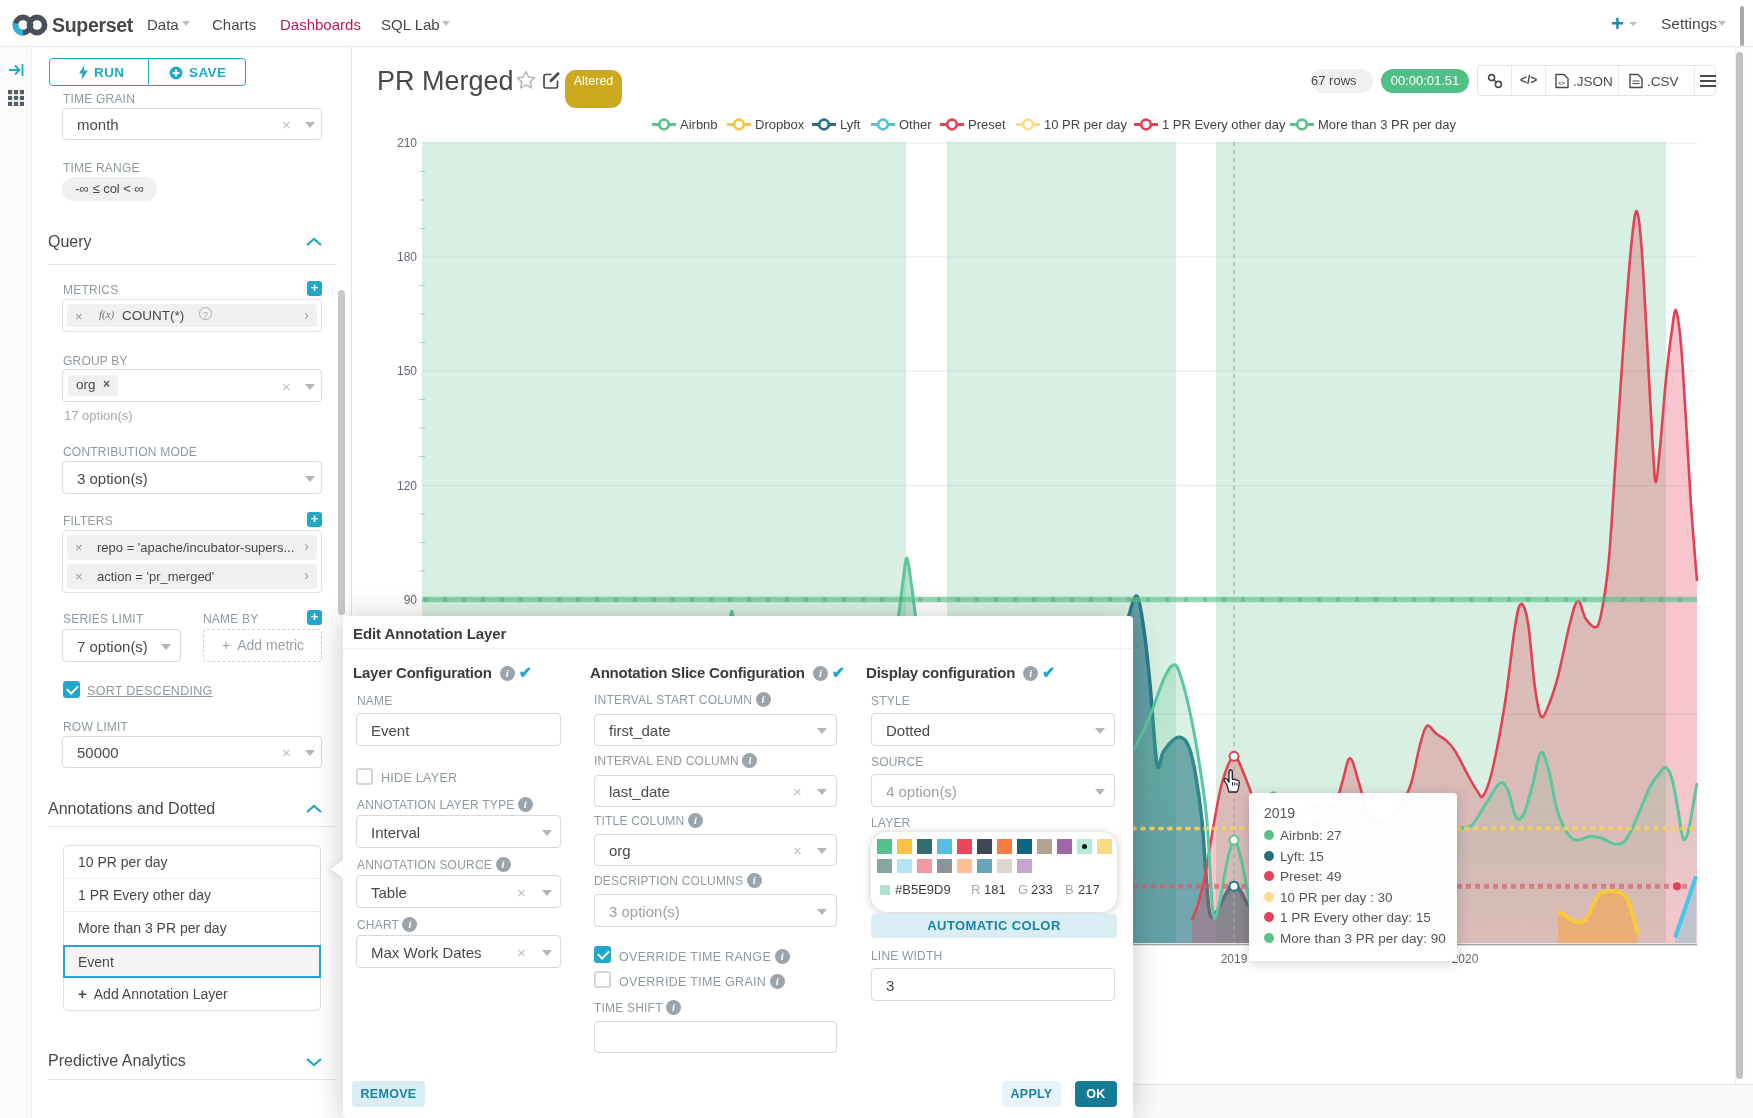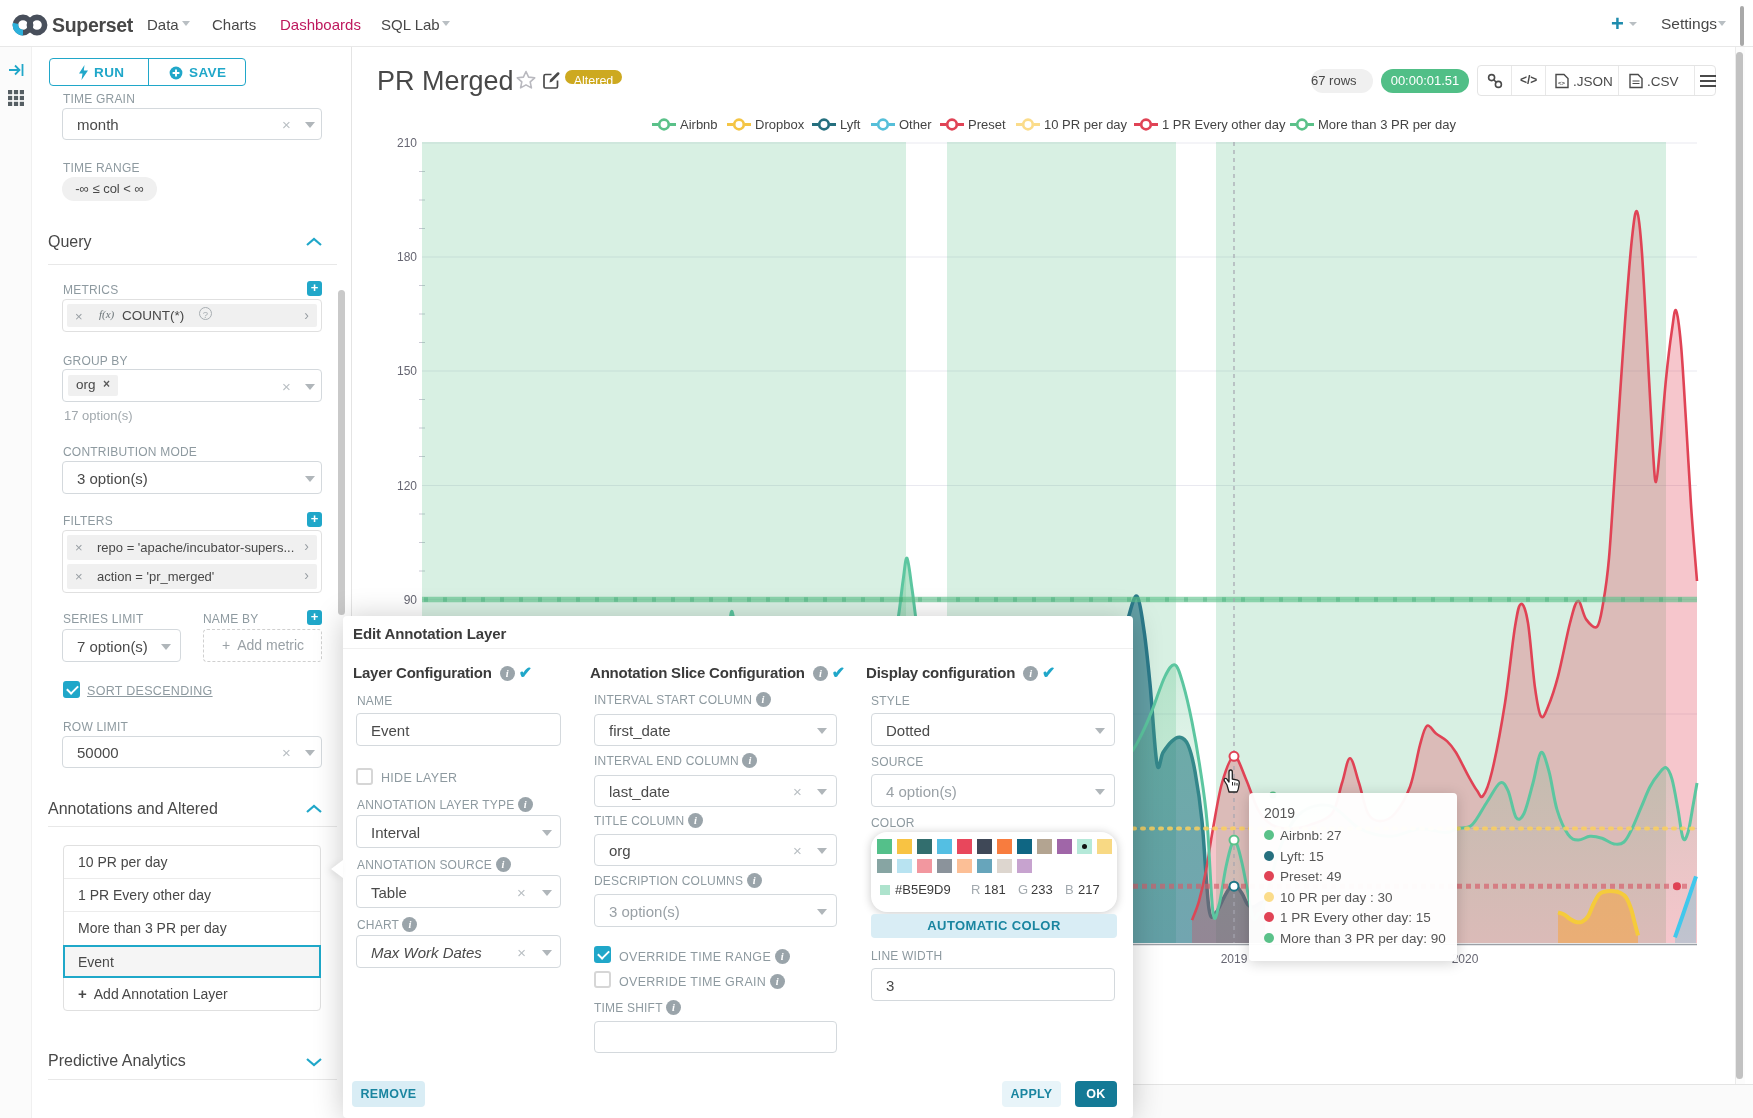--- a/index.html
+++ b/index.html
@@ -183,21 +183,21 @@
 <div class="abs" style="left:1318px;top:117px;font-size:13px;color:#444;">More than 3 PR per day</div>
 
 <div class="abs" style="left:377px;top:66px;font-size:27px;color:#484848;">PR Merged</div>
 <svg class="abs" style="left:516px;top:70px;" width="20" height="20" viewBox="0 0 20 20">
   <path d="M10 1.5 L12.6 7.1 L18.7 7.8 L14.2 11.9 L15.4 17.9 L10 14.9 L4.6 17.9 L5.8 11.9 L1.3 7.8 L7.4 7.1 Z" fill="none" stroke="#b9b9bf" stroke-width="1.6" stroke-linejoin="round"></path>
 </svg>
 <svg class="abs" style="left:543px;top:71px;" width="18" height="18" viewBox="0 0 18 18">
   <path d="M14.5 9.5 V15.5 A1.5 1.5 0 0 1 13 17 H2.5 A1.5 1.5 0 0 1 1 15.5 V5 A1.5 1.5 0 0 1 2.5 3.5 H8.5" fill="none" stroke="#4a4a4a" stroke-width="1.7"></path>
   <path d="M6.5 11.5 L7 8.8 L14.2 1.6 A1.3 1.3 0 0 1 16.1 3.5 L8.9 10.7 Z" fill="#4a4a4a"></path>
 </svg>
-<div class="abs" style="left:565px;top:70px;width:57px;height:14px;background:#cda920;border-radius:11px;color:#fff;font-size:12.5px;text-align:center;line-height:22px;">Altered</div>
+<div class="abs" style="left:565px;top:70px;width:57px;height:38px;background:#cda920;border-radius:11px;color:#fff;font-size:12.5px;text-align:center;line-height:22px;">Altered</div>
 <div class="abs" style="left:1311px;top:69px;width:62px;height:24px;background:#f0f0f0;border-radius:12px;font-size:13px;color:#484848;text-align:left;line-height:24px;">67 rows</div>
 <div class="abs" style="left:1381px;top:69px;width:88px;height:24px;background:#51bf87;border-radius:12px;font-size:13px;color:#fff;text-align:center;line-height:24px;">00:00:01.51</div>
 <div class="abs" style="left:1477px;top:65px;width:239px;height:31px;background:#fff;border:1px solid #e4e4e4;border-radius:4px;">
   <div class="abs" style="left:33px;top:0;width:1px;height:29px;background:#e8e8e8;"></div>
   <div class="abs" style="left:67px;top:0;width:1px;height:29px;background:#e8e8e8;"></div>
   <div class="abs" style="left:140px;top:0;width:1px;height:29px;background:#e8e8e8;"></div>
   <div class="abs" style="left:216px;top:0;width:1px;height:29px;background:#e8e8e8;"></div>
   <svg class="abs" style="left:9px;top:7px;" width="16" height="16" viewBox="0 0 16 16">
     <g fill="none" stroke="#4a4a4a" stroke-width="1.6">
       <circle cx="4.6" cy="4.6" r="3"></circle>
@@ -310,21 +310,21 @@
 <div class="ckbox on" style="left:63px;top:681px;"></div>
 <div class="abs mlabel" style="left:87px;top:684px;text-decoration:underline;">SORT DESCENDING</div>
 
 <div class="abs lbl" style="left:63px;top:720px;">ROW LIMIT</div>
 <div class="sel" style="left:62px;top:736px;width:260px;height:32px;">
   <span class="tx">50000</span>
   <span class="xclose" style="left:219px;">×</span>
   <span class="caret" style="left:242px;"></span>
 </div>
 
-<div class="abs secthead" style="left:48px;top:800px;">Annotations and Altered</div>
+<div class="abs secthead" style="left:48px;top:800px;">Annotations and Dotted</div>
 <svg class="abs" style="left:306px;top:804px;" width="16" height="10">
     <polyline class="chev" points="1,8 8,2 15,8"></polyline>
   </svg>
 <div class="abs" style="left:48px;top:826px;width:289px;height:1px;background:#e8e8e8;"></div>
 <div class="abs" style="left:63px;top:845px;width:258px;height:166px;border:1px solid #e0e0e0;border-radius:4px;background:#fff;font-size:14px;color:#484848;">
   <div style="height:33px;line-height:33px;padding-left:14px;border-bottom:1px solid #ececec;">10 PR per day</div>
   <div style="height:33px;line-height:33px;padding-left:14px;border-bottom:1px solid #ececec;">1 PR Every other day</div>
   <div style="height:33px;line-height:33px;padding-left:14px;">More than 3 PR per day</div>
   <div style="height:33px;line-height:31px;padding-left:13px;border:2px solid #1fa8c9;background:#f5f5f5;margin:0 -1px;">Event</div>
   <div style="height:32px;line-height:32px;padding-left:14px;"><b style="font-size:15px;">+</b>&nbsp; Add Annotation Layer</div>
@@ -377,21 +377,21 @@
     <span class="tx">Interval</span>
       <span class="caret" style="left:185px;"></span>
   </div>
   <div class="abs lbl" style="left:357px;top:857px;">ANNOTATION SOURCE <span class="info">i</span></div>
   <div class="sel" style="left:356px;top:875px;width:205px;height:33px;">
     <span class="tx">Table</span>
     <span class="xclose" style="left:160px;">×</span>
       <span class="caret" style="left:185px;"></span>
   </div>
   <div class="abs lbl" style="left:357px;top:917px;">CHART <span class="info">i</span></div>
-  <div class="sel" style="left:356px;top:935px;width:205px;height:33px;font-style:italic;">
+  <div class="sel" style="left:356px;top:935px;width:205px;height:33px;">
     <span class="tx">Max Work Dates</span>
     <span class="xclose" style="left:160px;">×</span>
       <span class="caret" style="left:185px;"></span>
   </div>
 
   <div class="abs colhead" style="left:590px;top:663px;">Annotation Slice Configuration &nbsp;<span class="info">i</span> <span class="tickck">✔</span></div>
   <div class="abs lbl" style="left:594px;top:692px;">INTERVAL START COLUMN <span class="info">i</span></div>
   <div class="sel" style="left:594px;top:714px;width:243px;height:32px;">
     <span class="tx">first_date</span>
       <span class="caret" style="left:222px;"></span>
@@ -424,21 +424,21 @@
   <div class="abs lbl" style="left:871px;top:694px;">STYLE</div>
   <div class="sel" style="left:871px;top:713px;width:244px;height:33px;">
     <span class="tx">Dotted</span>
       <span class="caret" style="left:223px;"></span>
   </div>
   <div class="abs lbl" style="left:871px;top:755px;">SOURCE</div>
   <div class="sel" style="left:871px;top:774px;width:244px;height:33px;">
     <span class="tx" style="color:#9aa1a6;">4 option(s)</span>
       <span class="caret" style="left:223px;"></span>
   </div>
-  <div class="abs lbl" style="left:871px;top:816px;">COLOR</div>
+  <div class="abs lbl" style="left:871px;top:816px;">LAYER</div>
   <div class="abs" style="left:871px;top:832px;width:246px;height:80px;background:#fff;border-radius:16px;box-shadow:0 1px 10px rgba(0,0,0,0.22);">
       <span style="position:absolute;left:6px;top:7px;width:14.5px;height:14.5px;background:#54c08a;"></span>
       <span style="position:absolute;left:26px;top:7px;width:14.5px;height:14.5px;background:#f8c343;"></span>
       <span style="position:absolute;left:46px;top:7px;width:14.5px;height:14.5px;background:#326e6e;"></span>
       <span style="position:absolute;left:66px;top:7px;width:14.5px;height:14.5px;background:#54bfe3;"></span>
       <span style="position:absolute;left:86px;top:7px;width:14.5px;height:14.5px;background:#e8475c;"></span>
       <span style="position:absolute;left:106px;top:7px;width:14.5px;height:14.5px;background:#3f4857;"></span>
       <span style="position:absolute;left:126px;top:7px;width:14.5px;height:14.5px;background:#f87c3e;"></span>
       <span style="position:absolute;left:146px;top:7px;width:14.5px;height:14.5px;background:#0f6683;"></span>
       <span style="position:absolute;left:166px;top:7px;width:14.5px;height:14.5px;background:#b3a491;"></span>

